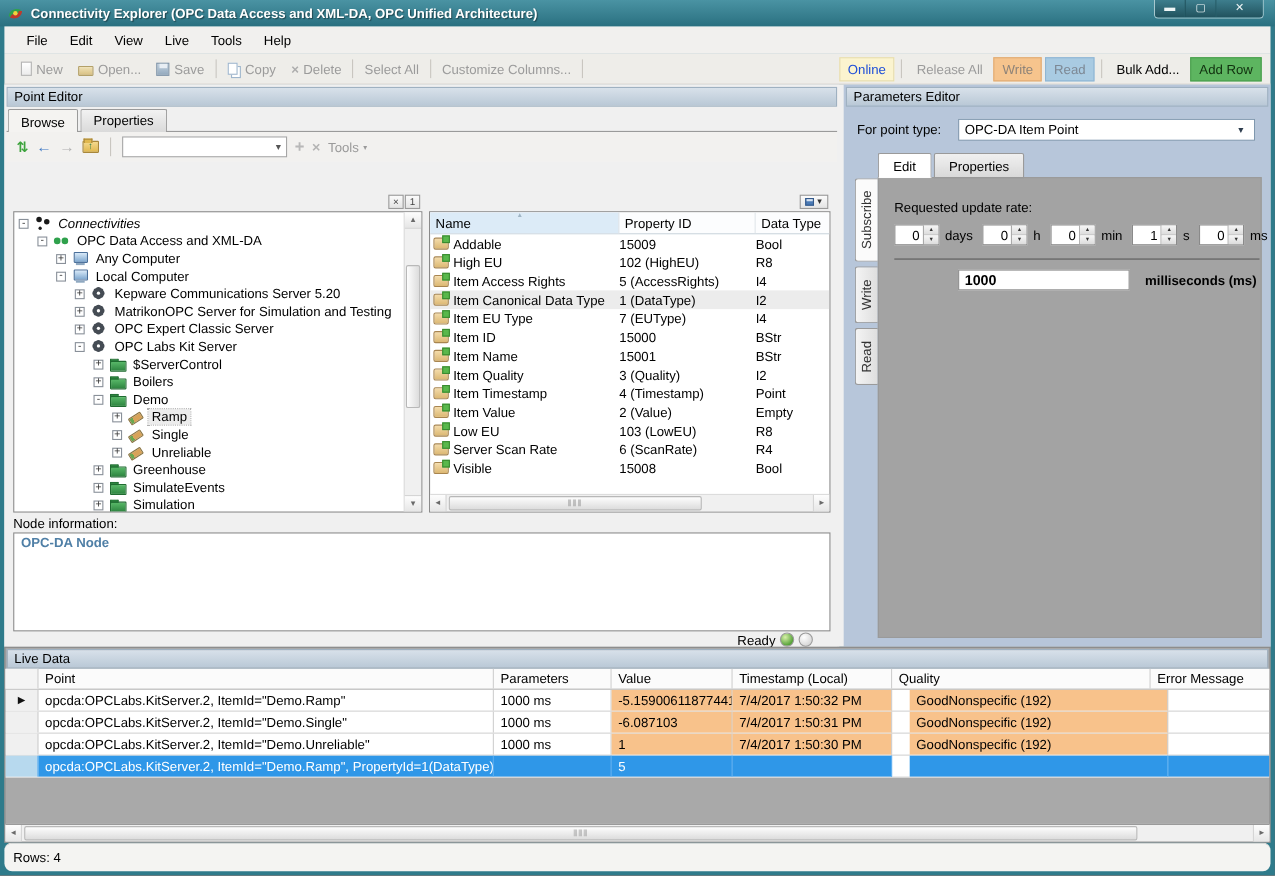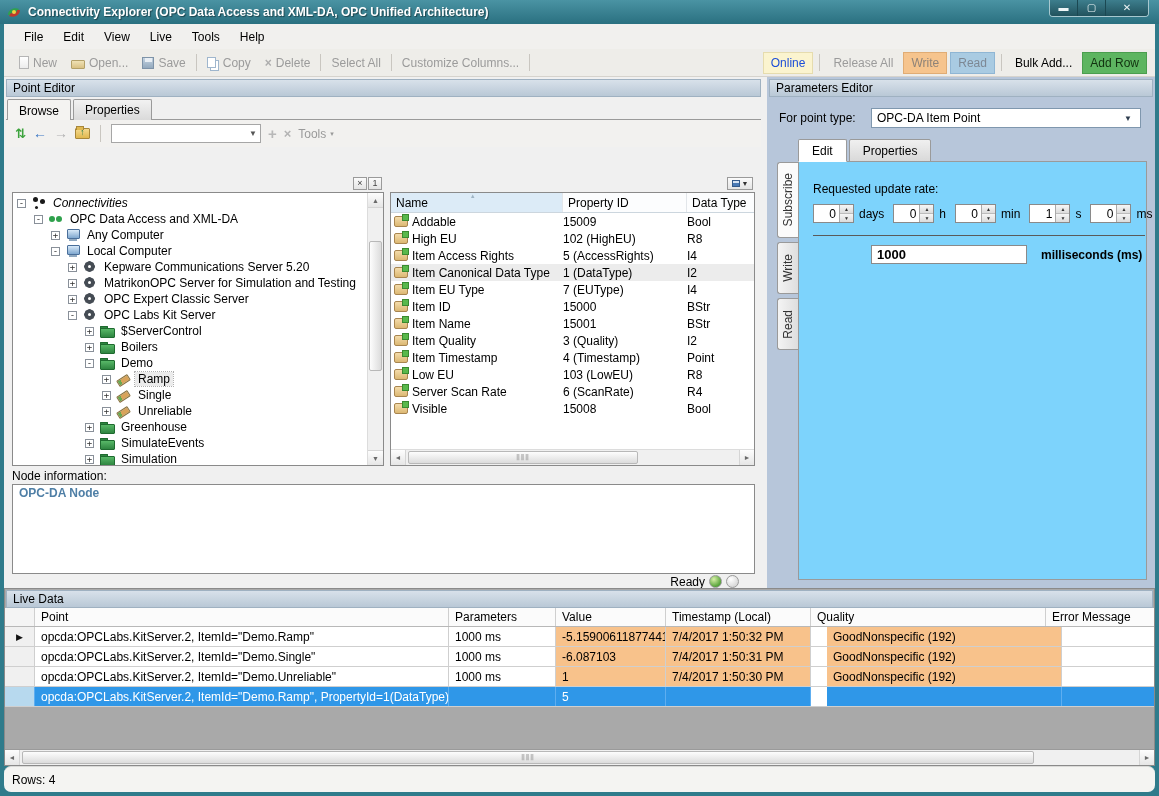--- a/index.html
+++ b/index.html
@@ -169,21 +169,21 @@
   .stab{width:21px;border:1px solid #9a9a9a;border-radius:3px 0 0 3px;border-right:none;
     background:linear-gradient(90deg,#f4f4f4,#dedede);display:flex;align-items:center;justify-content:center;}
   .stab span{writing-mode:vertical-rl;transform:rotate(180deg);color:#333;font-size:12px;}
   .stab.active{background:#fbfbfb;}
   .stab.h1{height:76px;}
   .stab.h2{height:52px;}
   .top-tabs{position:absolute;left:21px;top:0;display:flex;height:23px;z-index:2;}
   .ttab{padding:4px 13px;background:linear-gradient(#f0f0f0,#d9d9d9);border:1px solid #9a9a9a;
     margin-right:2px;border-radius:2px 2px 0 0;}
   .ttab.active{background:#fff;border-bottom-color:#fff;}
-  .tab-content{position:absolute;left:21px;top:22px;right:0;bottom:0;background:#7dd3fc;border:1px solid #9a9a9a;
+  .tab-content{position:absolute;left:21px;top:22px;right:0;bottom:0;background:#a3a3a3;border:1px solid #9a9a9a;
     padding:20px 1px 0 14px;}
   .rate-label{margin-bottom:8px;}
   .spin-row{display:flex;align-items:center;gap:5px;}
   .spinner{display:flex;height:19px;border:1px solid #8a8a8a;background:#fff;flex:none;}
   .spin-val{width:25px;display:flex;align-items:center;justify-content:flex-end;padding-right:3px;}
   .spin-btns{width:14px;display:flex;flex-direction:column;border-left:1px solid #aaa;}
   .sb{flex:1;font-size:5px;display:flex;align-items:center;justify-content:center;color:#333;
     background:linear-gradient(#f6f6f6,#dcdcdc);}
   .sb.up{border-bottom:1px solid #bbb;}
   .spin-unit{margin-right:4px;}
@@ -541,20 +541,26 @@
                 <span class="pc dt">I2</span>
               </div>
 
               <div class="prow">
                 <span class="picn"></span>
                 <span class="pc name">Item Timestamp</span>
                 <span class="pc pid">4 (Timestamp)</span>
                 <span class="pc dt">Point</span>
               </div>
 
+              <div class="prow">
+                <span class="picn"></span>
+                <span class="pc name">Item Value</span>
+                <span class="pc pid">2 (Value)</span>
+                <span class="pc dt">Empty</span>
+              </div>
 
               <div class="prow">
                 <span class="picn"></span>
                 <span class="pc name">Low EU</span>
                 <span class="pc pid">103 (LowEU)</span>
                 <span class="pc dt">R8</span>
               </div>
 
               <div class="prow">
                 <span class="picn"></span>

